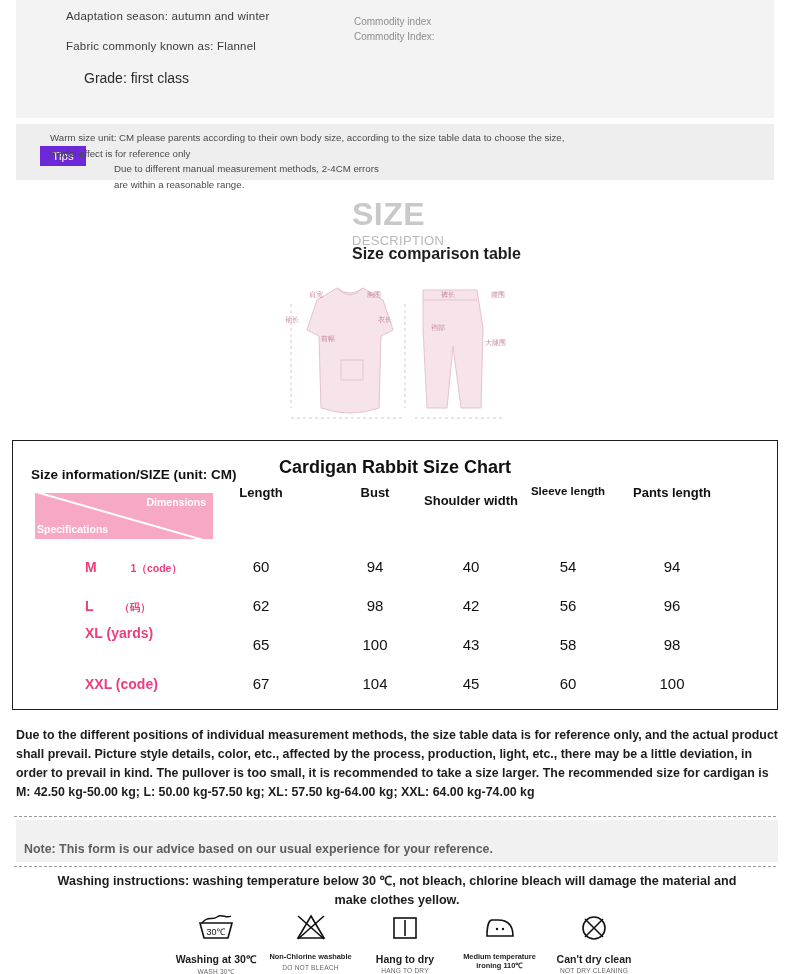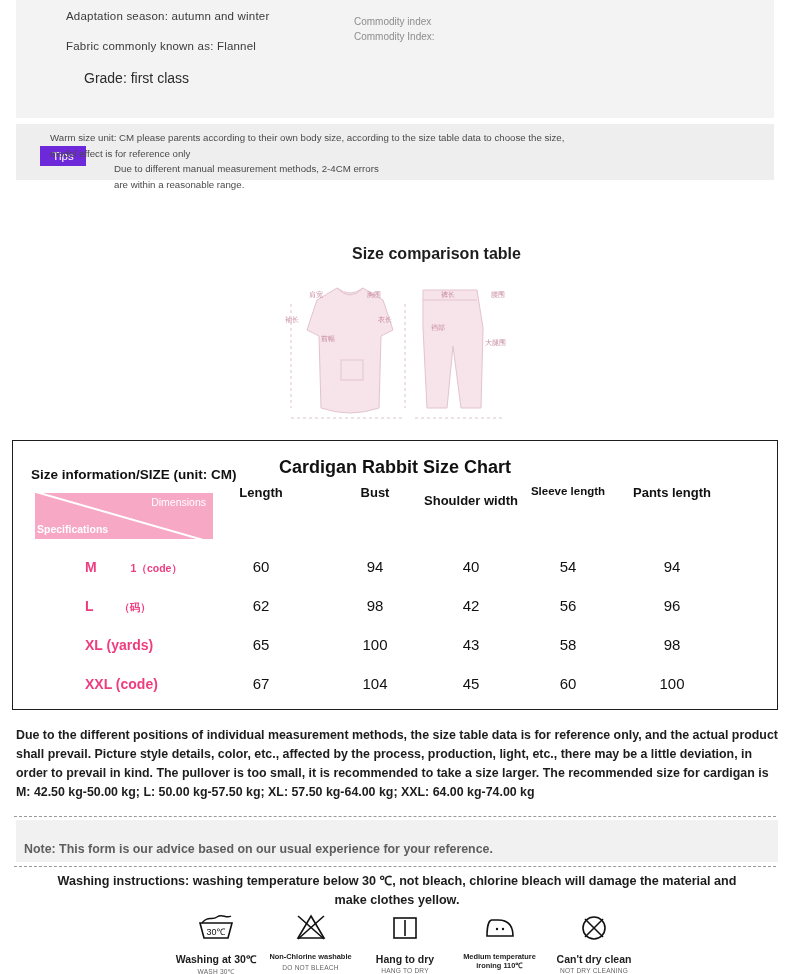--- a/index.html
+++ b/index.html
@@ -164,21 +164,21 @@
     width: 230px; height: 2px;
     background: #ffffff;
     transform: rotate(16deg);
     transform-origin: left center;
   }
   .corner-cell .dim {
     position: absolute;
     right: 7px; top: 3px;
     font-size: 10.5px;
     color: #ffffff;
-    font-weight: normal;
+    font-weight: bold;
   }
   .corner-cell .spec {
     position: absolute;
     left: 2px; bottom: 4px;
     font-size: 10.5px;
     color: #ffffff;
     font-weight: bold;
   }
   .col-head {
     position: absolute;
@@ -306,20 +306,24 @@
   <div class="tips-block">
     <div class="tips-badge">Tips</div>
     <div class="tips-text">
       <span>Warm size unit: CM please parents according to their own body size, according to the size table data to choose the size,</span><br>
       <span>model effect is for reference only</span><br>
       <span class="indent">Due to different manual measurement methods, 2-4CM errors</span>
       <span class="indent">are within a reasonable range.</span>
     </div>
   </div>
 
+  <div class="size-head">
+    <div class="size-word">SIZE</div>
+    <div class="size-desc">DESCRIPTION</div>
+  </div>
   <div class="size-table-title">Size comparison table</div>
 
   <div class="illustration">
     <svg width="290" height="170" viewBox="0 0 290 170">
 
       <path d="M62,32 L82,20 Q95,30 108,20 L128,32 L138,62 L126,68 L124,140 Q95,150 66,140 L64,68 L52,62 Z" fill="#f6e4ea" stroke="#e3c3cf" stroke-width="1"></path>
       <path d="M82,20 Q95,34 108,20" fill="none" stroke="#e3c3cf" stroke-width="1"></path>
       <rect x="86" y="92" width="22" height="20" fill="none" stroke="#e3c3cf" stroke-width="1"></rect>
 
       <path d="M168,22 L222,22 L228,60 L226,140 L206,140 L198,78 L192,140 L172,140 L168,60 Z" fill="#f6e4ea" stroke="#e3c3cf" stroke-width="1"></path>
@@ -370,21 +374,21 @@
     <div class="row-label" style="top:157px">
       <span style="margin-left:50px">L</span>
       <span class="sub" style="margin-left:22px">（码）</span>
     </div>
     <div class="cell" style="left:198px;width:100px;top:156px">62</div>
     <div class="cell" style="left:312px;width:100px;top:156px">98</div>
     <div class="cell" style="left:408px;width:100px;top:156px">42</div>
     <div class="cell" style="left:500px;width:110px;top:156px">56</div>
     <div class="cell" style="left:604px;width:110px;top:156px">96</div>
 
-    <div class="row-label" style="top:196px">
+    <div class="row-label" style="top:184px">
       <span style="margin-left:50px">XL (yards)</span>
     </div>
     <div class="cell" style="left:198px;width:100px;top:195px">65</div>
     <div class="cell" style="left:312px;width:100px;top:195px">100</div>
     <div class="cell" style="left:408px;width:100px;top:195px">43</div>
     <div class="cell" style="left:500px;width:110px;top:195px">58</div>
     <div class="cell" style="left:604px;width:110px;top:195px">98</div>
 
     <div class="row-label" style="top:235px">
       <span style="margin-left:50px">XXL (code)</span>

